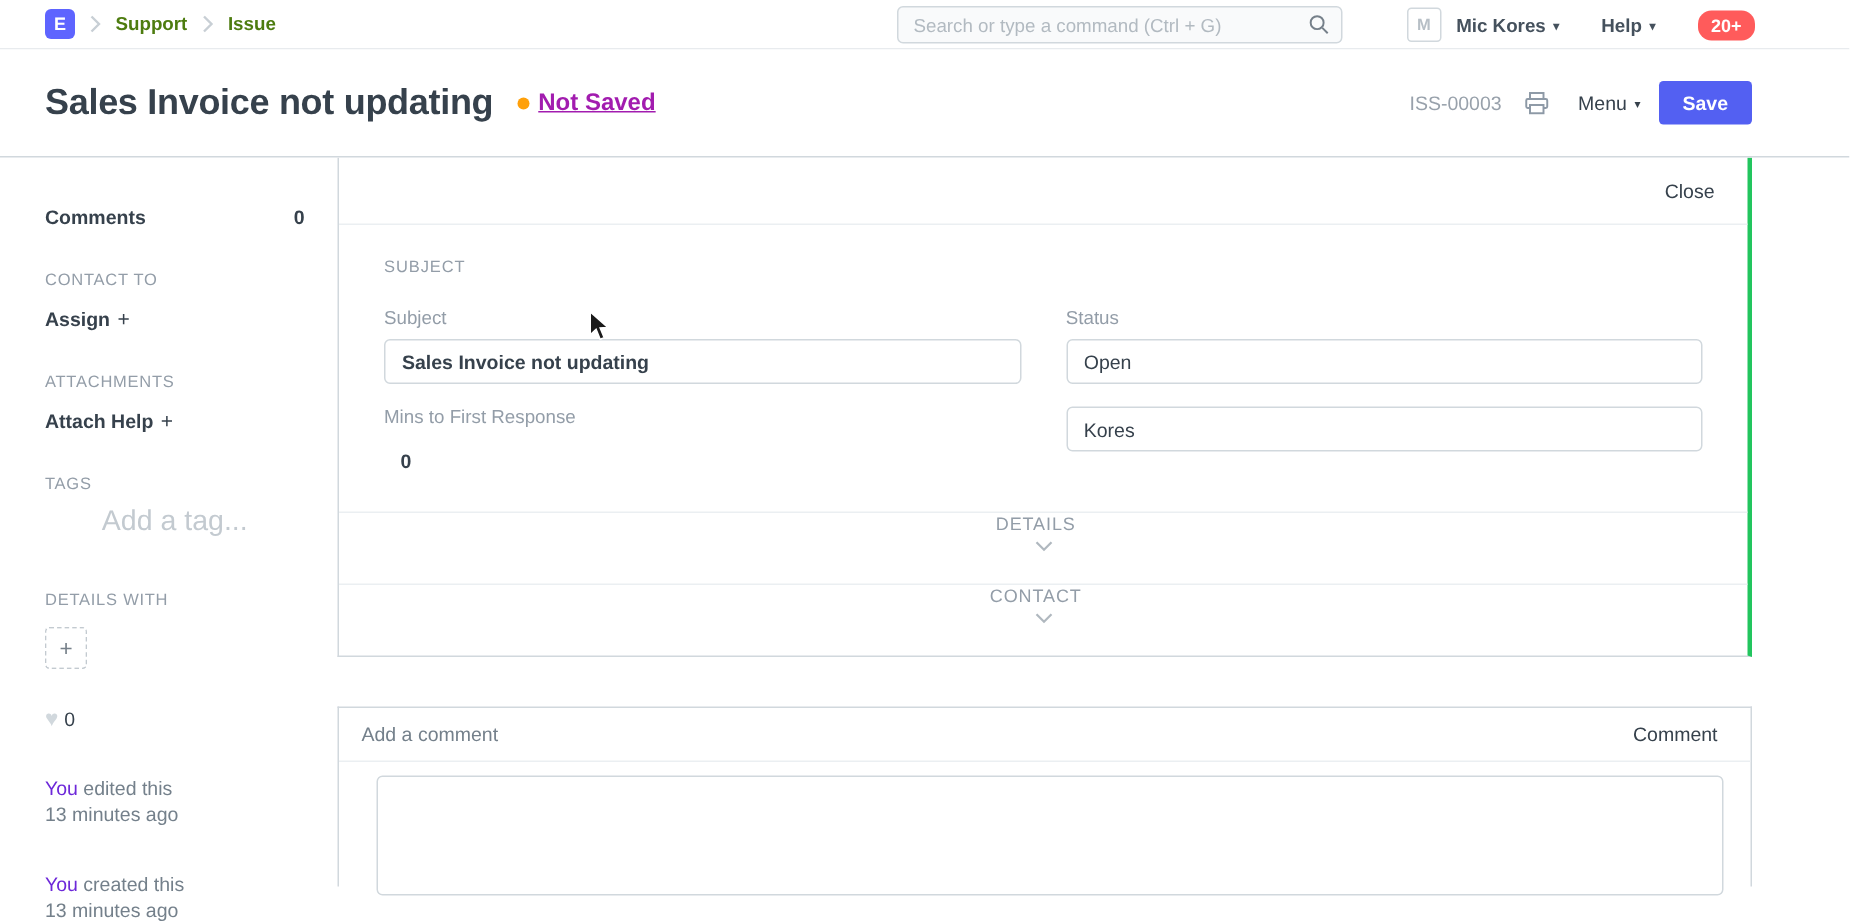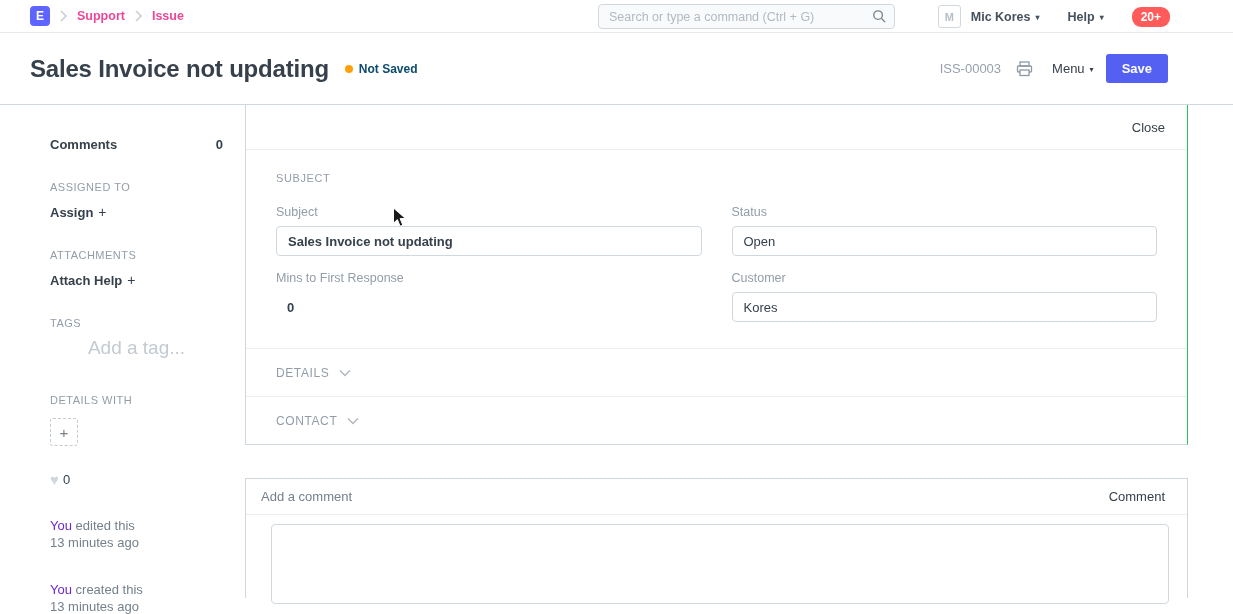--- a/index.html
+++ b/index.html
@@ -5,70 +5,70 @@
   * { margin:0; padding:0; box-sizing:border-box; }
   html,body { width:1233px; height:614px; overflow:hidden; }
   body {
     font-family:"Liberation Sans", sans-serif;
     color:#36414c; background:#fff; position:relative; font-size:13px;
   }
   
   .navbar { height:33px; border-bottom:1px solid #e8ebee; display:flex; align-items:center; padding-left:30px; position:relative; background:#fff; }
   .logo { width:20px; height:20px; border-radius:4px; background:#5e64ff; color:#fff; font-size:12px; font-weight:bold; display:flex; align-items:center; justify-content:center; cursor:pointer; }
   .crumb-sep { margin:0 9px; display:flex; align-items:center; }
-  .crumb { font-size:12.5px; font-weight:bold; color:#ec4899; cursor:pointer; }
+  .crumb { font-size:12.5px; font-weight:bold; color:#4d7c0f; cursor:pointer; }
   .nav-search { position:absolute; left:598px; top:4px; width:297px; height:25px; }
   .nav-search input { width:100%; height:100%; background:#f9fafb; border:1px solid #d1d8dd; border-radius:4px; padding:0 30px 0 10px; font-size:12.5px; color:#36414c; font-family:inherit; outline:none; }
   .nav-search input::placeholder { color:#b2bac1; }
   .search-icon { position:absolute; right:8px; top:5px; }
   .nav-right { position:absolute; right:63px; top:0; height:33px; display:flex; align-items:center; }
   .avatar { width:23px; height:23px; border:1px solid #d1d8dd; border-radius:3px; background:#fff; color:#b7bfc6; font-weight:bold; font-size:11px; display:flex; align-items:center; justify-content:center; margin-right:10px; }
   .nav-item { font-size:12.5px; font-weight:bold; color:#45515d; cursor:pointer; display:flex; align-items:center; }
   .nav-item + .nav-item { margin-left:28px; }
   .caret { font-size:8px; color:#45515d; margin-left:5px; transform:translateY(1px); }
   .badge { background:#ff5b5b; color:#fff; font-size:12px; font-weight:bold; border-radius:9px; padding:3px 9px; margin-left:28px; cursor:pointer; }
   
   .page-head { height:72px; border-bottom:1px solid #d1d8dd; position:relative; display:flex; align-items:center; padding-left:30px; background:#fff; }
   .page-title { font-size:24px; font-weight:bold; color:#36414c; letter-spacing:-0.2px; }
   .indicator { margin-left:16px; display:flex; align-items:center; }
   .indicator-dot { width:8px; height:8px; border-radius:50%; background:#ffa00a; margin-right:6px; }
-  .indicator-text { font-size:12px; font-weight:bold; color:#0c4a6e; }
+  .indicator-text { font-size:16px; font-weight:bold; color:#a21caf;text-decoration:underline; }
   .head-right { position:absolute; right:65px; display:flex; align-items:center; }
   .doc-id { color:#98a1ab; font-size:13px; margin-right:15px; }
   .print-btn { margin-right:19px; cursor:pointer; display:flex; }
   .menu-btn { font-size:13px; color:#36414c; margin-right:12px; cursor:pointer; display:flex; align-items:center; }
   .menu-btn .caret { color:#36414c; }
   .save-btn { background:#5360f2; color:#fff; font-size:13px; font-weight:bold; border:none; border-radius:3px; padding:7px 16px; cursor:pointer; font-family:inherit; }
   
   .content { display:flex; align-items:flex-start; }
-  .sidebar { width:225px; flex:none; padding:32px 22px 0 30px;margin-left:20px; }
+  .sidebar { width:225px; flex:none; padding:32px 22px 0 30px; }
   .sb-comments { display:flex; justify-content:space-between; align-items:center; font-size:13px; font-weight:bold; color:#36414c; cursor:pointer; }
   .sb-heading { font-size:11px; color:#939da8; letter-spacing:0.5px; margin-top:29px; }
   .sb-action { font-size:13px; font-weight:bold; color:#36414c; margin-top:11px; cursor:pointer; }
   .sb-action .plus { margin-left:5px; color:#36414c; font-weight:normal; font-size:14px; }
   .sb-tag-placeholder { color:#c3cad0; font-size:19px; margin-top:8px; cursor:pointer;text-align:center; }
   .share-box { width:28px; height:28px; border:1px dashed #c3cad0; border-radius:3px; color:#76808a; font-size:15px; display:flex; align-items:center; justify-content:center; margin-top:12px; cursor:pointer; }
   .likes { margin-top:25px; display:flex; align-items:center; }
   .heart { color:#d1d8dd; font-size:15px; cursor:pointer; margin-right:4px; }
   .like-count { font-size:13px; color:#36414c; }
   .history { margin-top:29px; font-size:13px; color:#74808b; line-height:17px; }
   .history .who { font-weight:normal; color:#6d28d9; }
   
   .main-col { width:943px; flex:none; }
-  .form-card { border-left:1px solid #d1d8dd; border-right:1px solid #22c55e; border-bottom:1px solid #d1d8dd; background:#fff; }
+  .form-card { border-left:1px solid #d1d8dd; border-right:3px solid #22c55e; border-bottom:1px solid #d1d8dd; background:#fff; }
   .form-toolbar { height:45px; display:flex; align-items:center; justify-content:flex-end; padding-right:22px; border-bottom:1px solid #ebeff2; }
   .close-label { font-size:13px; color:#36414c; cursor:pointer; }
   .section-subject { padding:22px 30px 26px; }
   .section-heading { font-size:11px; color:#939da8; letter-spacing:0.6px; margin-bottom:21px; }
   .grid { display:grid; grid-template-columns:1fr 1fr; column-gap:30px; row-gap:15px; }
   .field-label { font-size:12.5px; color:#939da8; margin-bottom:7px; }
   .input { width:100%; height:30px; border:1px solid #d1d8dd; border-radius:4px; padding:0 11px; font-size:13px; color:#36414c; background:#fff; font-family:inherit; outline:none; }
   .input.bold { font-weight:bold; }
   .static-value { font-size:13px; font-weight:bold; color:#36414c; padding:8px 0 0 11px; }
-  .collapsible { height:48px; border-top:1px solid #ebeff2; display:flex; align-items:center; padding:0 30px; cursor:pointer; }
+  .collapsible { height:48px; border-top:1px solid #ebeff2; display:flex; align-items:center; padding:0 30px; cursor:pointer;flex-direction:column; }
   .collapsible-label { font-size:12px; color:#939da8; letter-spacing:0.6px; margin-right:10px; }
   
   .comment-card { margin-top:33px; border:1px solid #d1d8dd; border-bottom:none; height:120px; background:#fff; }
   .comment-head { height:36px; display:flex; align-items:center; justify-content:space-between; padding:0 22px 0 15px; border-bottom:1px solid #ebeff2;text-align:center; }
   .comment-placeholder { font-size:13px; color:#74808b; cursor:text; }
   .comment-submit { font-size:13px; color:#36414c; cursor:pointer; }
   .comment-input { margin:9px 18px 0 25px; height:80px; border:1px solid #d1d8dd; border-radius:4px; background:#fff; cursor:text; }
   
   .mouse-cursor { position:absolute; left:392px; top:207px; z-index:50; pointer-events:none; }
 </style>
@@ -138,21 +138,21 @@
 </div>
 
 <div class="content">
 
   <aside class="sidebar">
     <div class="sb-comments">
       <span>Comments</span>
       <span>0</span>
     </div>
 
-    <div class="sb-heading">ASSIGNED TO</div>
+    <div class="sb-heading">CONTACT TO</div>
     <div class="sb-action">
       <span>Assign</span><span class="plus">+</span>
     </div>
 
     <div class="sb-heading">ATTACHMENTS</div>
     <div class="sb-action">
       <span>Attach Help</span><span class="plus">+</span>
     </div>
 
     <div class="sb-heading">TAGS</div>
@@ -196,21 +196,20 @@
           </div>
           <div>
             <div class="field-label">Status</div>
             <input class="input" type="text" value="Open" style="">
           </div>
           <div>
             <div class="field-label">Mins to First Response</div>
             <div class="static-value">0</div>
           </div>
           <div>
-            <div class="field-label">Customer</div>
             <input class="input" type="text" value="Kores" style="">
           </div>
         </div>
       </div>
 
       <div class="collapsible">
         <span class="collapsible-label">DETAILS</span>
         <span>
           <svg width="12" height="8" viewBox="0 0 12 8">
               <polyline points="1,1.5 6,6.5 11,1.5" fill="none" stroke="#b0b8bf" stroke-width="1.5"></polyline>

